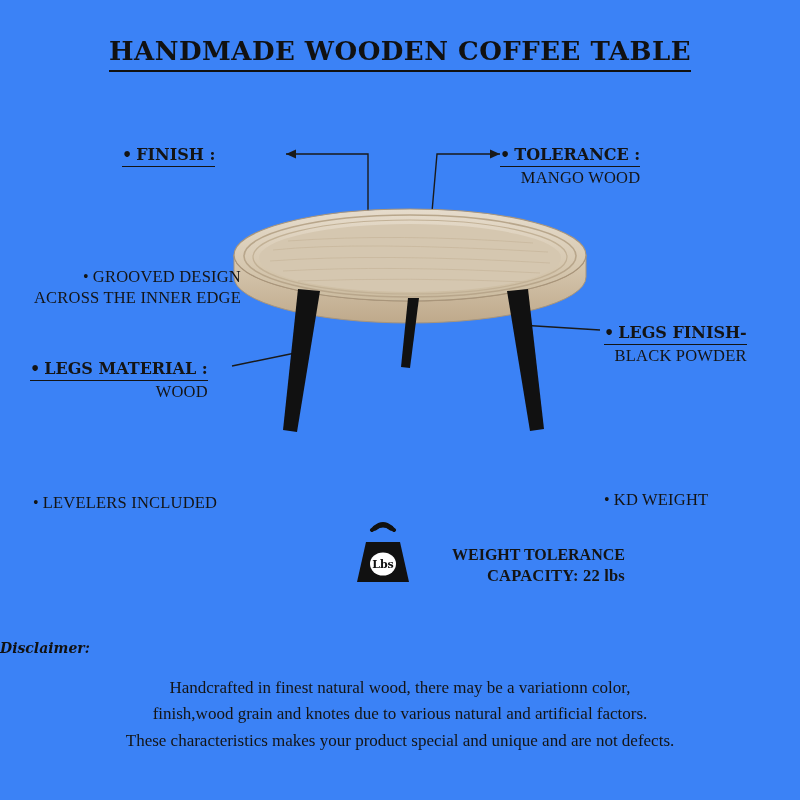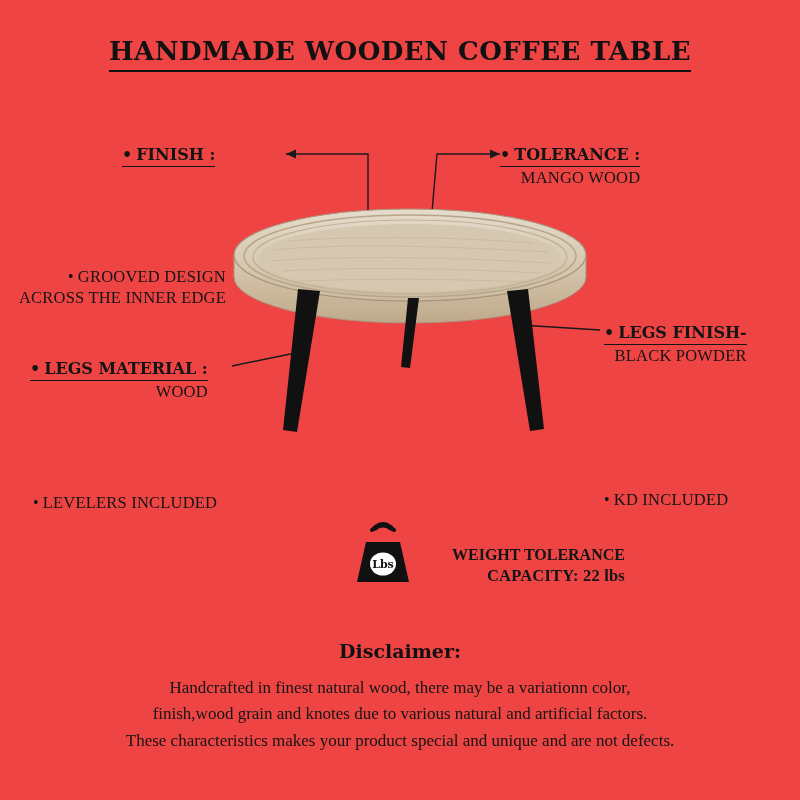--- a/index.html
+++ b/index.html
@@ -11,21 +11,21 @@
     width: 800px;
     height: 800px;
     font-family: "Liberation Serif", serif;
     color: #1a1a1a;
     overflow: hidden;
   }
   .page {
     position: relative;
     width: 800px;
     height: 800px;
-    background: #ef4444;
+    background: #3b82f6;
   }
 
   
   .title {
     position: absolute;
     left: 0;
     top: 36px;
     width: 800px;
     text-align: center;
     font-family: "DejaVu Serif", serif;
@@ -101,25 +101,26 @@
     width: 62px;
     height: 66px;
   }
 
   
   .disclaimer-title {
     position: absolute;
     left: 0;
     top: 640px;
     width: 800px;
-    text-align: center;
+    text-align: left;
     font-family: "DejaVu Serif", serif;
     font-weight: bold;
-    font-size: 19px;
+    font-size: 14px;
     color: #111111;
+    font-style: italic;
   }
   .disclaimer-body {
     position: absolute;
     left: 50px;
     top: 675px;
     width: 700px;
     text-align: center;
     font-family: "Liberation Serif", serif;
     font-size: 17px;
     line-height: 1.55;
@@ -190,41 +191,41 @@
 
   <div class="label" style="left:122px; top:144px;">
     <span class="hd bullet">FINISH :</span>
   </div>
 
   <div class="label" style="left:500px; top:144px;">
     <span class="hd bullet">TOLERANCE :</span>
     <span class="sub">MANGO WOOD</span>
   </div>
 
-  <div class="label" style="left:19px; top:266px;">
+  <div class="label" style="left:34px; top:266px;">
     <span class="sub bullet">GROOVED DESIGN</span>
     <span class="sub">ACROSS THE INNER EDGE</span>
   </div>
 
   <div class="label" style="left:30px; top:358px;">
     <span class="hd bullet">LEGS MATERIAL :</span>
     <span class="sub">WOOD</span>
   </div>
 
   <div class="label" style="left:604px; top:322px;">
     <span class="hd bullet">LEGS FINISH-</span>
     <span class="sub">BLACK POWDER</span>
   </div>
 
   <div class="label" style="left:33px; top:492px; font-size:17.5px;">
     <span class="sub bullet">LEVELERS INCLUDED</span>
   </div>
 
   <div class="label" style="left:604px; top:489px; font-size:17.5px;">
-    <span class="sub bullet">KD INCLUDED</span>
+    <span class="sub bullet">KD WEIGHT</span>
   </div>
 
   <svg class="weight-icon" viewBox="0 0 62 66">
     <path d="M23 8 q8 -7 16 0" fill="none" stroke="#111111" stroke-width="5" stroke-linecap="round"></path>
     <path d="M20 10 q11 -9 22 0" fill="none" stroke="#111111" stroke-width="4" stroke-linecap="round"></path>
     <path d="M14 22 L48 22 L57 62 L5 62 Z" fill="#111111"></path>
     <ellipse cx="31" cy="44" rx="13" ry="11.5" fill="#ffffff"></ellipse>
     <text x="31" y="48" text-anchor="middle" font-family="DejaVu Serif, serif" font-size="11" font-weight="bold" fill="#111111">Lbs</text>
   </svg>
 

